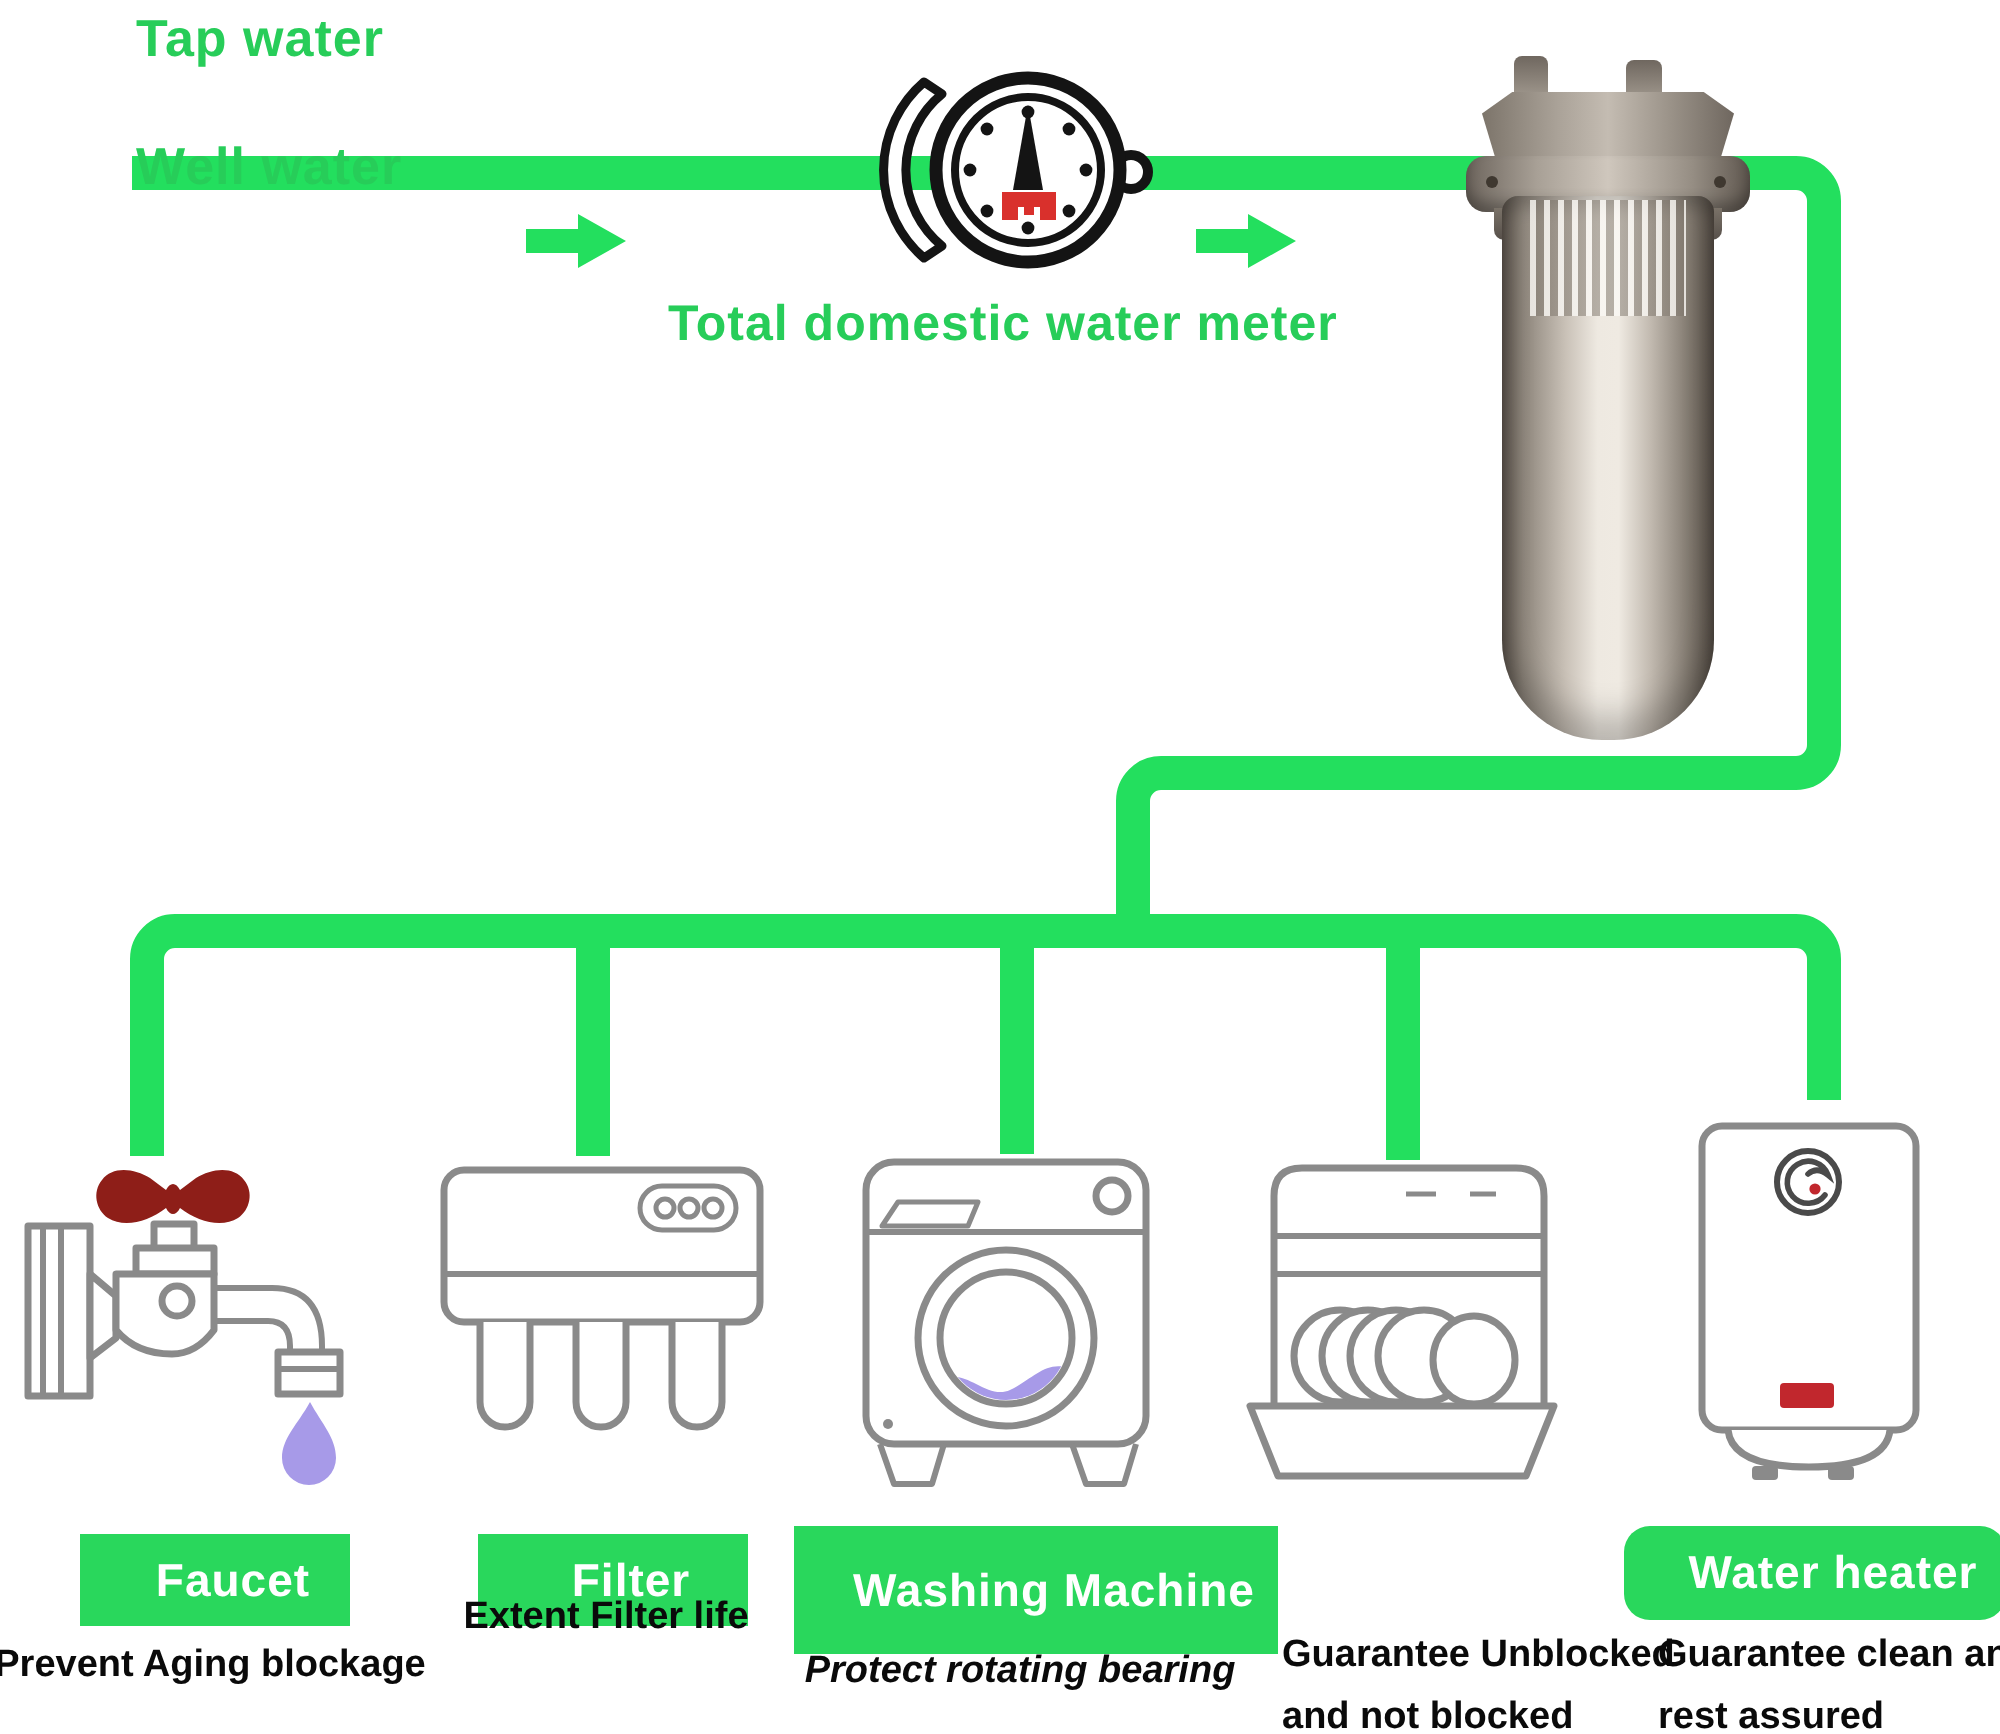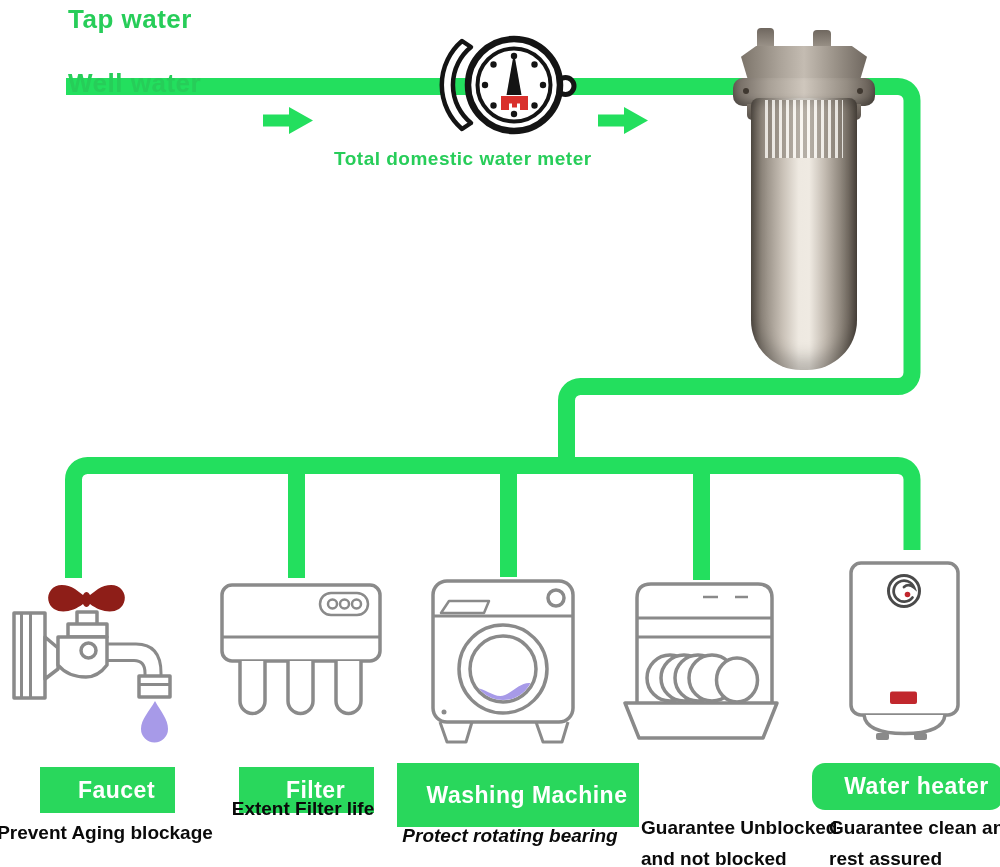--- a/index.html
+++ b/index.html
@@ -22,21 +22,21 @@
   .purple{fill:var(--purple,#a79ae8);}
   .darkln{stroke:var(--dark_gray,#4a4a4a);fill:none;stroke-width:2.8;stroke-linecap:round;}
 
   
   .gtxt{
     position:absolute;color:var(--text_green,#27cd59);font-weight:700;
     font-size:26px;white-space:nowrap;letter-spacing:0.5px;
   }
   .tap{left:68px;top:4px;text-align:right;}
   .well{left:68px;top:44px;margin-top:24px;}
-  .meterlbl{left:334px;top:148px;font-size:19px;}
+  .meterlbl{left:334px;top:148px;font-size:25px;}
 
   
   .applabel{
     position:absolute;background:var(--button_green,#29d75c);color:#ffffff;
     font-weight:700;font-size:23px;display:flex;align-items:center;justify-content:center;
     white-space:nowrap;letter-spacing:0.5px;padding-left:18px;
   }
   .b-faucet{left:40px;top:767px;width:117px;height:46px;}
   .b-filter{left:239px;top:767px;width:117px;height:46px;}
   .b-washing{left:397px;top:763px;width:224px;height:64px;}

